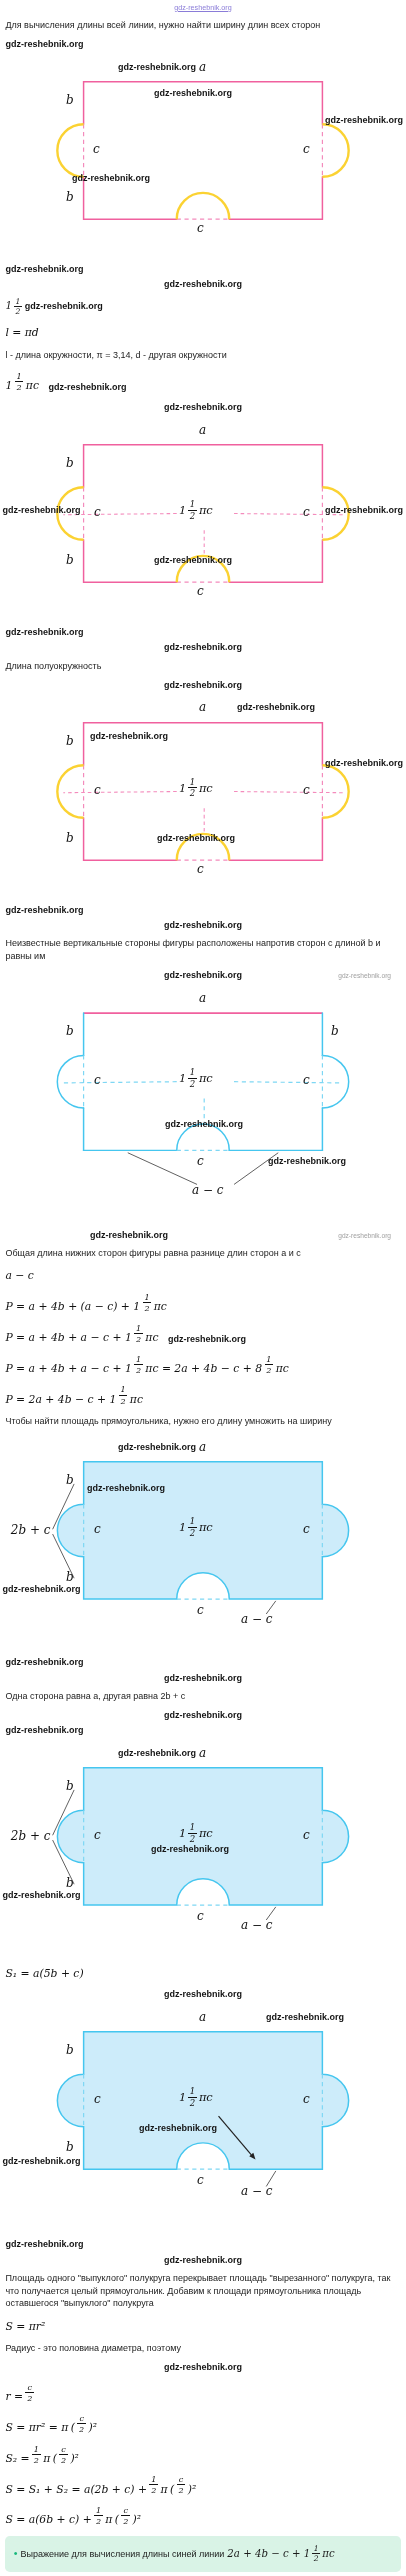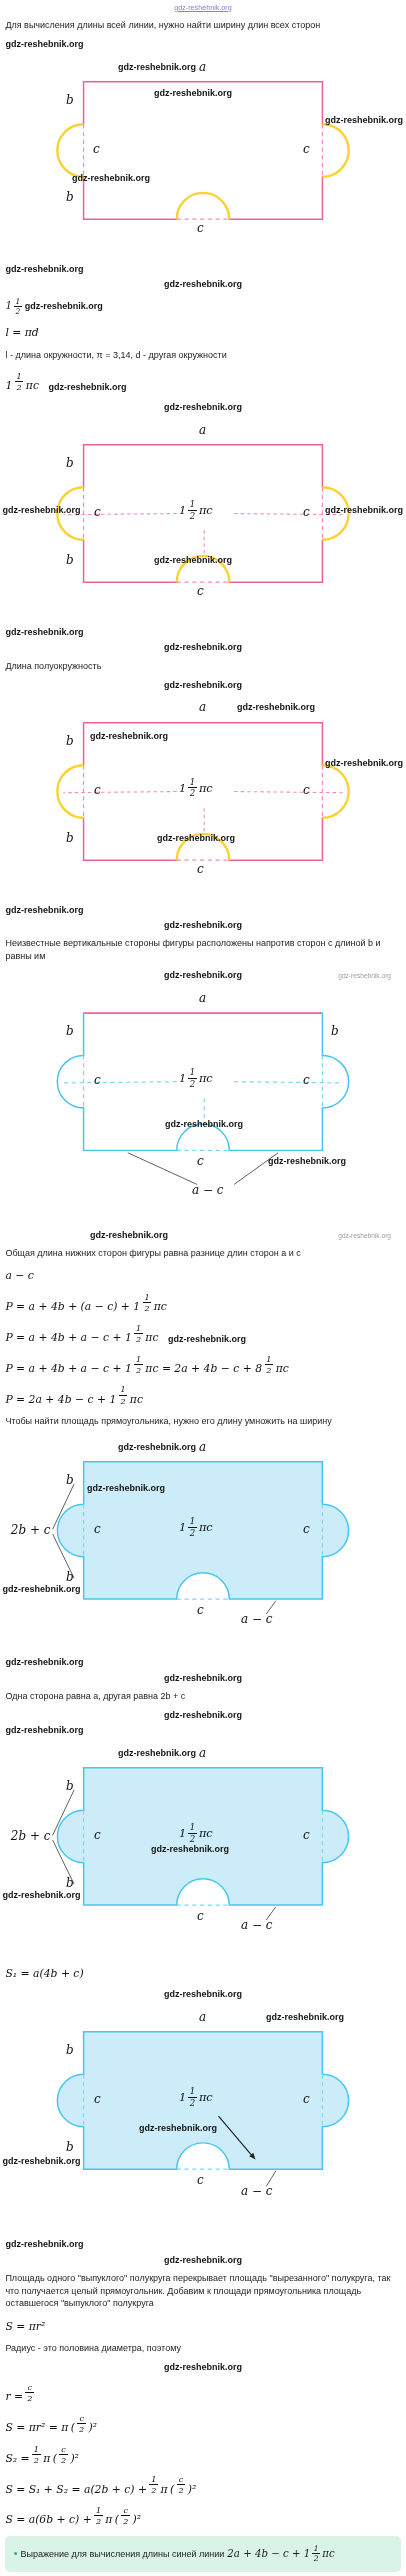--- a/index.html
+++ b/index.html
@@ -392,21 +392,21 @@
       </span>
       <span>πc</span>
     </span>
   <span class="fig-wm" style="left:151px;top:103px">gdz-reshebnik.org</span>
   <span class="figlabel" style="left:197px;top:168px">c</span>
   <span class="figlabel" style="left:241px;top:177px">a − c</span>
   <span class="fig-wm" style="left:2.4px;top:149px">gdz-reshebnik.org</span>
 </div>
 
 <div class="math-line">
-    <span>S₁ = a(4b + c)</span>
+    <span>S₁ = a(5b + c)</span>
   </div>
 
 <div class="wm-row center"><span class="wm">gdz-reshebnik.org</span></div>
 
 <div class="figure" style="height:228px">
   <svg width="406" height="228" viewBox="0 0 680 382">
     <path d="M140 45 H540 V116 A44 44 0 0 1 540 204 V275 H384 A44 44 0 0 0 296 275 H140 V204 A44 44 0 0 1 140 116 Z" fill="#cdecfa" stroke="#45c6ef" stroke-width="2.5"></path>
     <g stroke="#7ed7f4" stroke-width="2" fill="none" stroke-dasharray="7 6">
       <path d="M140 116 V204"></path>
         <path d="M540 116 V204"></path>

